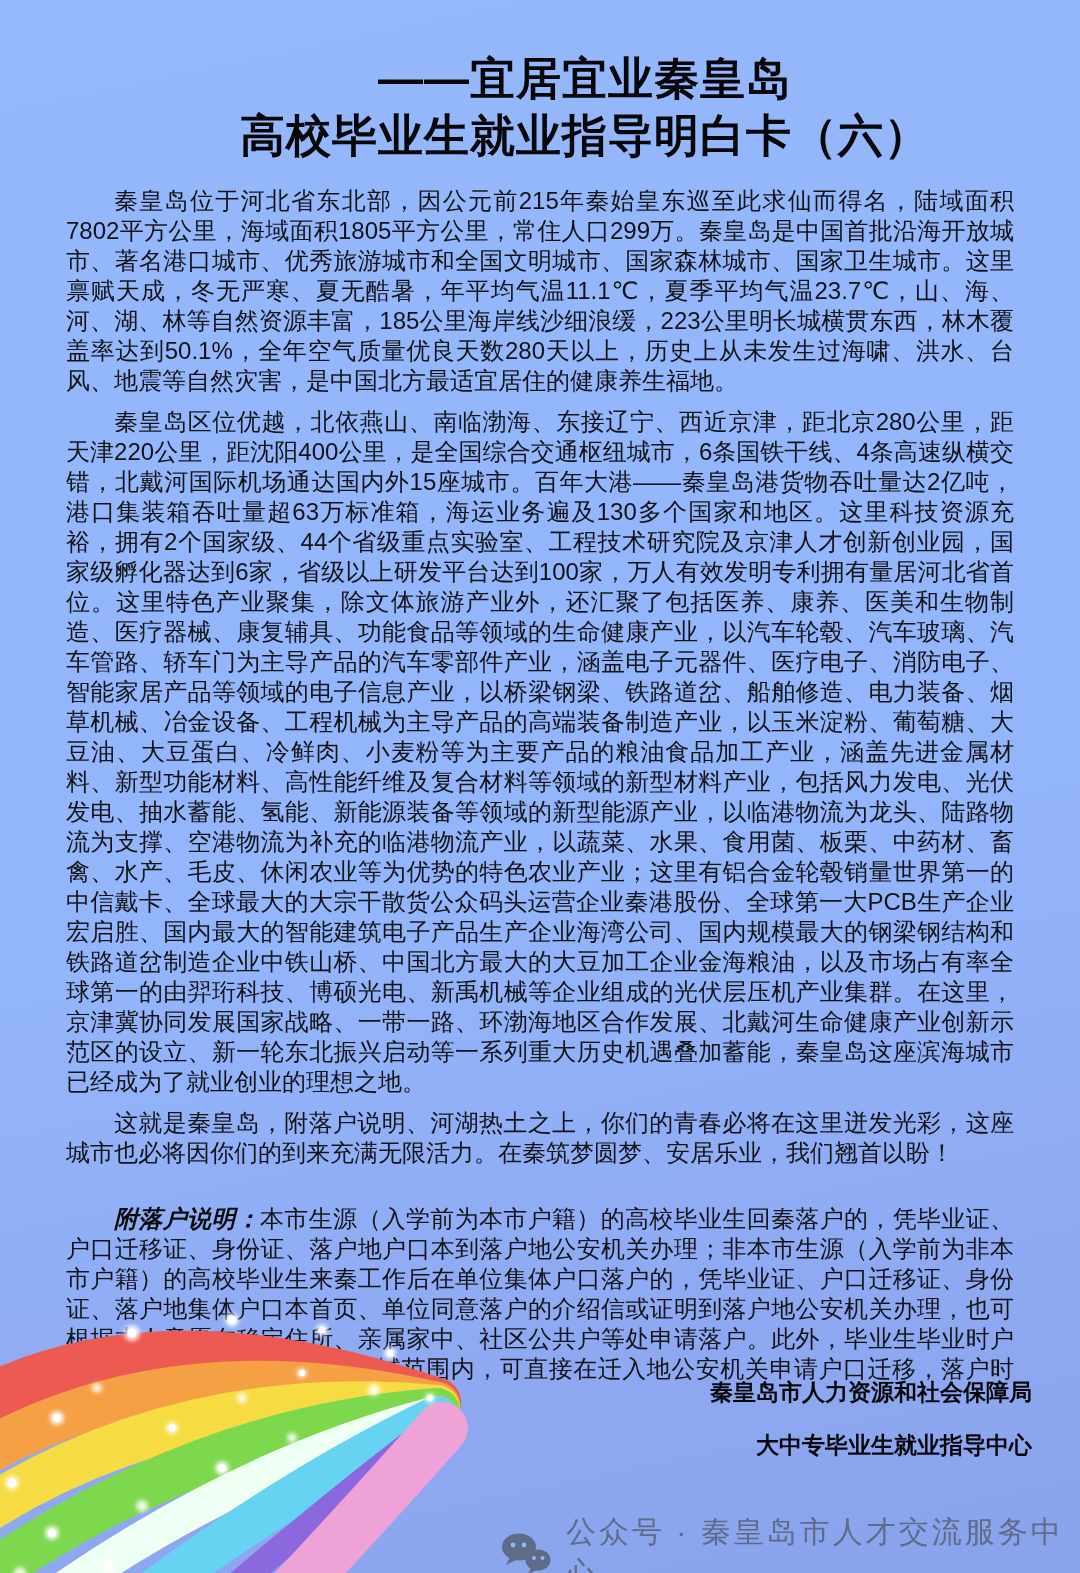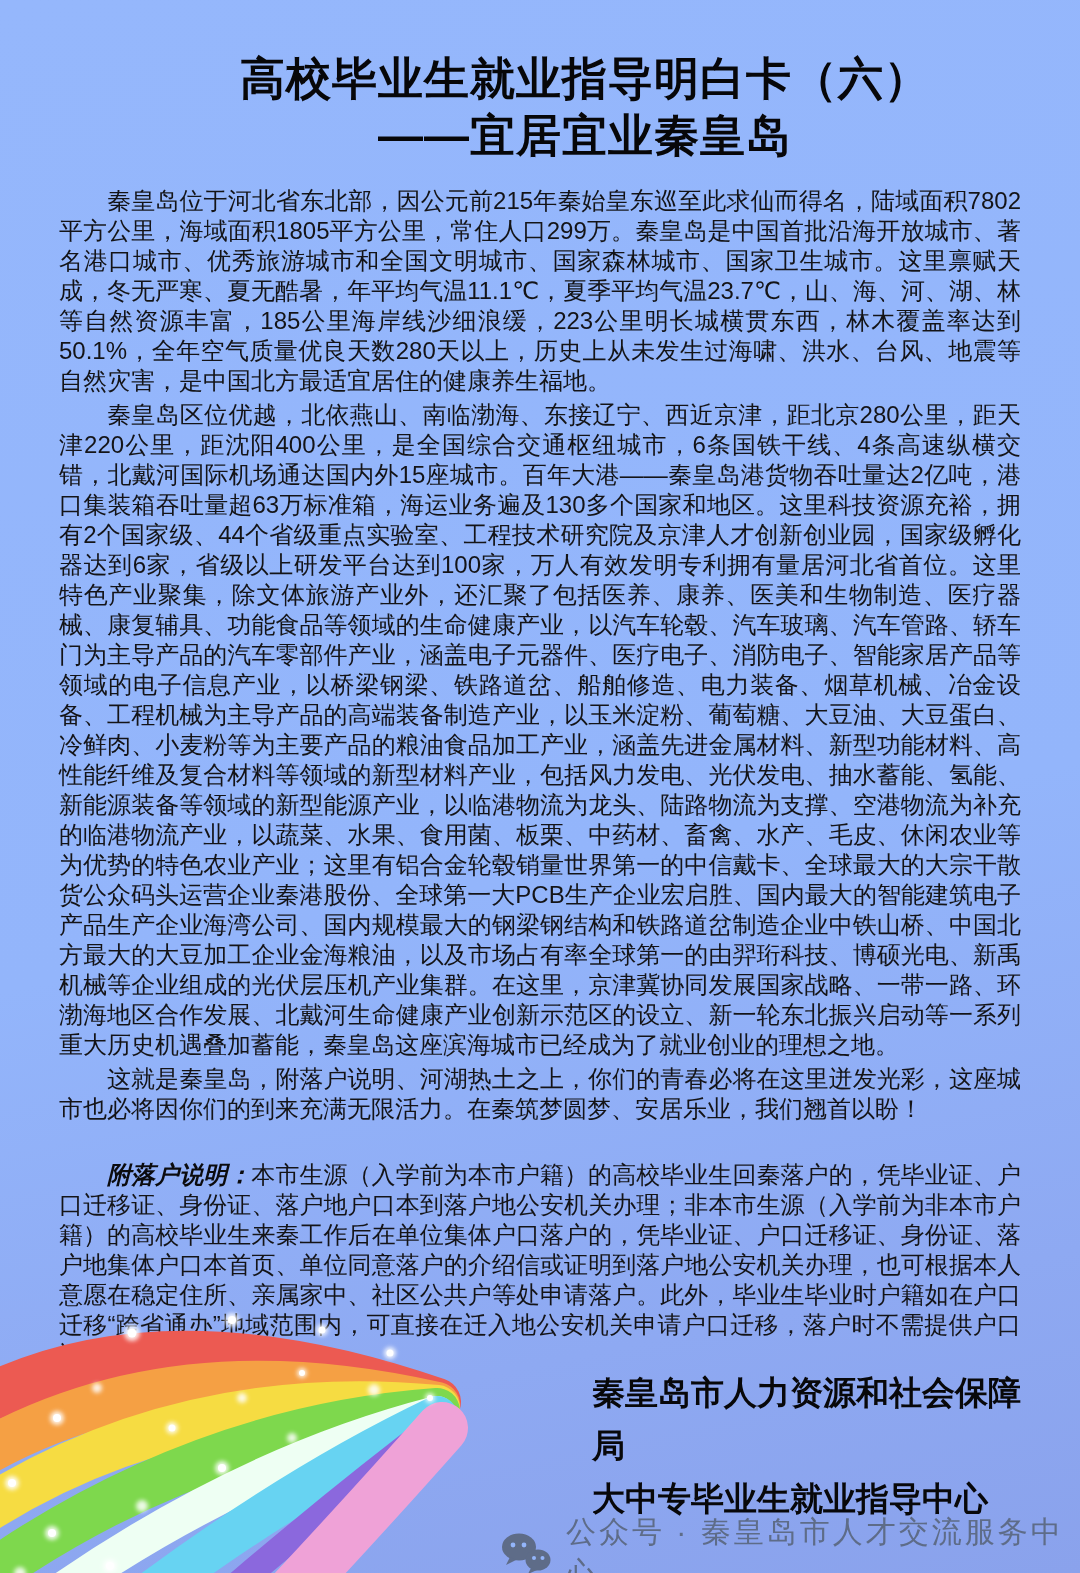--- a/index.html
+++ b/index.html
@@ -21,29 +21,29 @@
     letter-spacing:1px;
   }
   .body-text{
     margin:22px 55px 0 55px;
     font-size:24px;
     line-height:30px;
     text-align:justify;
     font-weight:500;
     color:#141417;
   }
-  .body-text p{margin:4px;text-indent:2em;}
+  .body-text p{margin:11px;text-indent:2em;}
   .body-text p.note{margin-top:36px;}
   .body-text strong{font-weight:bold;color:#0b0b0e;font-style:italic;}
   .signature{
     position:absolute;
     top:1366px;right:48px;width:440px;
-    text-align:left;
+    text-align:right;
     font-weight:bold;
-    font-size:33px;line-height:53px;
+    font-size:23px;line-height:53px;
     color:#08080a;
   }
   .watermark{
     position:absolute;
     left:500px;top:1512px;
     display:flex;align-items:center;gap:14px;
     color:#5e6c88;
     font-size:30px;letter-spacing:3px;
     font-weight:500;
   }
@@ -54,22 +54,22 @@
     width:530px;height:300px;
     pointer-events:none;
   }
 </style>
 </head>
 <body>
 
 <div class="page">
 
   <div class="title-block">
+    <div>——宜居宜业秦皇岛</div>
     <div>高校毕业生就业指导明白卡（六）</div>
-    <div>——宜居宜业秦皇岛</div>
   </div>
 
   <div class="body-text">
     <p>秦皇岛位于河北省东北部，因公元前215年秦始皇东巡至此求仙而得名，陆域面积7802平方公里，海域面积1805平方公里，常住人口299万。秦皇岛是中国首批沿海开放城市、著名港口城市、优秀旅游城市和全国文明城市、国家森林城市、国家卫生城市。这里禀赋天成，冬无严寒、夏无酷暑，年平均气温11.1℃，夏季平均气温23.7℃，山、海、河、湖、林等自然资源丰富，185公里海岸线沙细浪缓，223公里明长城横贯东西，林木覆盖率达到50.1%，全年空气质量优良天数280天以上，历史上从未发生过海啸、洪水、台风、地震等自然灾害，是中国北方最适宜居住的健康养生福地。</p>
     <p>秦皇岛区位优越，北依燕山、南临渤海、东接辽宁、西近京津，距北京280公里，距天津220公里，距沈阳400公里，是全国综合交通枢纽城市，6条国铁干线、4条高速纵横交错，北戴河国际机场通达国内外15座城市。百年大港——秦皇岛港货物吞吐量达2亿吨，港口集装箱吞吐量超63万标准箱，海运业务遍及130多个国家和地区。这里科技资源充裕，拥有2个国家级、44个省级重点实验室、工程技术研究院及京津人才创新创业园，国家级孵化器达到6家，省级以上研发平台达到100家，万人有效发明专利拥有量居河北省首位。这里特色产业聚集，除文体旅游产业外，还汇聚了包括医养、康养、医美和生物制造、医疗器械、康复辅具、功能食品等领域的生命健康产业，以汽车轮毂、汽车玻璃、汽车管路、轿车门为主导产品的汽车零部件产业，涵盖电子元器件、医疗电子、消防电子、智能家居产品等领域的电子信息产业，以桥梁钢梁、铁路道岔、船舶修造、电力装备、烟草机械、冶金设备、工程机械为主导产品的高端装备制造产业，以玉米淀粉、葡萄糖、大豆油、大豆蛋白、冷鲜肉、小麦粉等为主要产品的粮油食品加工产业，涵盖先进金属材料、新型功能材料、高性能纤维及复合材料等领域的新型材料产业，包括风力发电、光伏发电、抽水蓄能、氢能、新能源装备等领域的新型能源产业，以临港物流为龙头、陆路物流为支撑、空港物流为补充的临港物流产业，以蔬菜、水果、食用菌、板栗、中药材、畜禽、水产、毛皮、休闲农业等为优势的特色农业产业；这里有铝合金轮毂销量世界第一的中信戴卡、全球最大的大宗干散货公众码头运营企业秦港股份、全球第一大PCB生产企业宏启胜、国内最大的智能建筑电子产品生产企业海湾公司、国内规模最大的钢梁钢结构和铁路道岔制造企业中铁山桥、中国北方最大的大豆加工企业金海粮油，以及市场占有率全球第一的由羿珩科技、博硕光电、新禹机械等企业组成的光伏层压机产业集群。在这里，京津冀协同发展国家战略、一带一路、环渤海地区合作发展、北戴河生命健康产业创新示范区的设立、新一轮东北振兴启动等一系列重大历史机遇叠加蓄能，秦皇岛这座滨海城市已经成为了就业创业的理想之地。</p>
     <p>这就是秦皇岛，附落户说明、河湖热土之上，你们的青春必将在这里迸发光彩，这座城市也必将因你们的到来充满无限活力。在秦筑梦圆梦、安居乐业，我们翘首以盼！</p>
     <p class="note"><strong>附落户说明：</strong><span>本市生源（入学前为本市户籍）的高校毕业生回秦落户的，凭毕业证、户口迁移证、身份证、落户地户口本到落户地公安机关办理；非本市生源（入学前为非本市户籍）的高校毕业生来秦工作后在单位集体户口落户的，凭毕业证、户口迁移证、身份证、落户地集体户口本首页、单位同意落户的介绍信或证明到落户地公安机关办理，也可根据本人意愿在稳定住所、亲属家中、社区公共户等处申请落户。此外，毕业生毕业时户籍如在户口迁移“跨省通办”地域范围内，可直接在迁入地公安机关申请户口迁移，落户时不需提供户口迁移证。</span></p>
   </div>
 
   <div class="signature">

